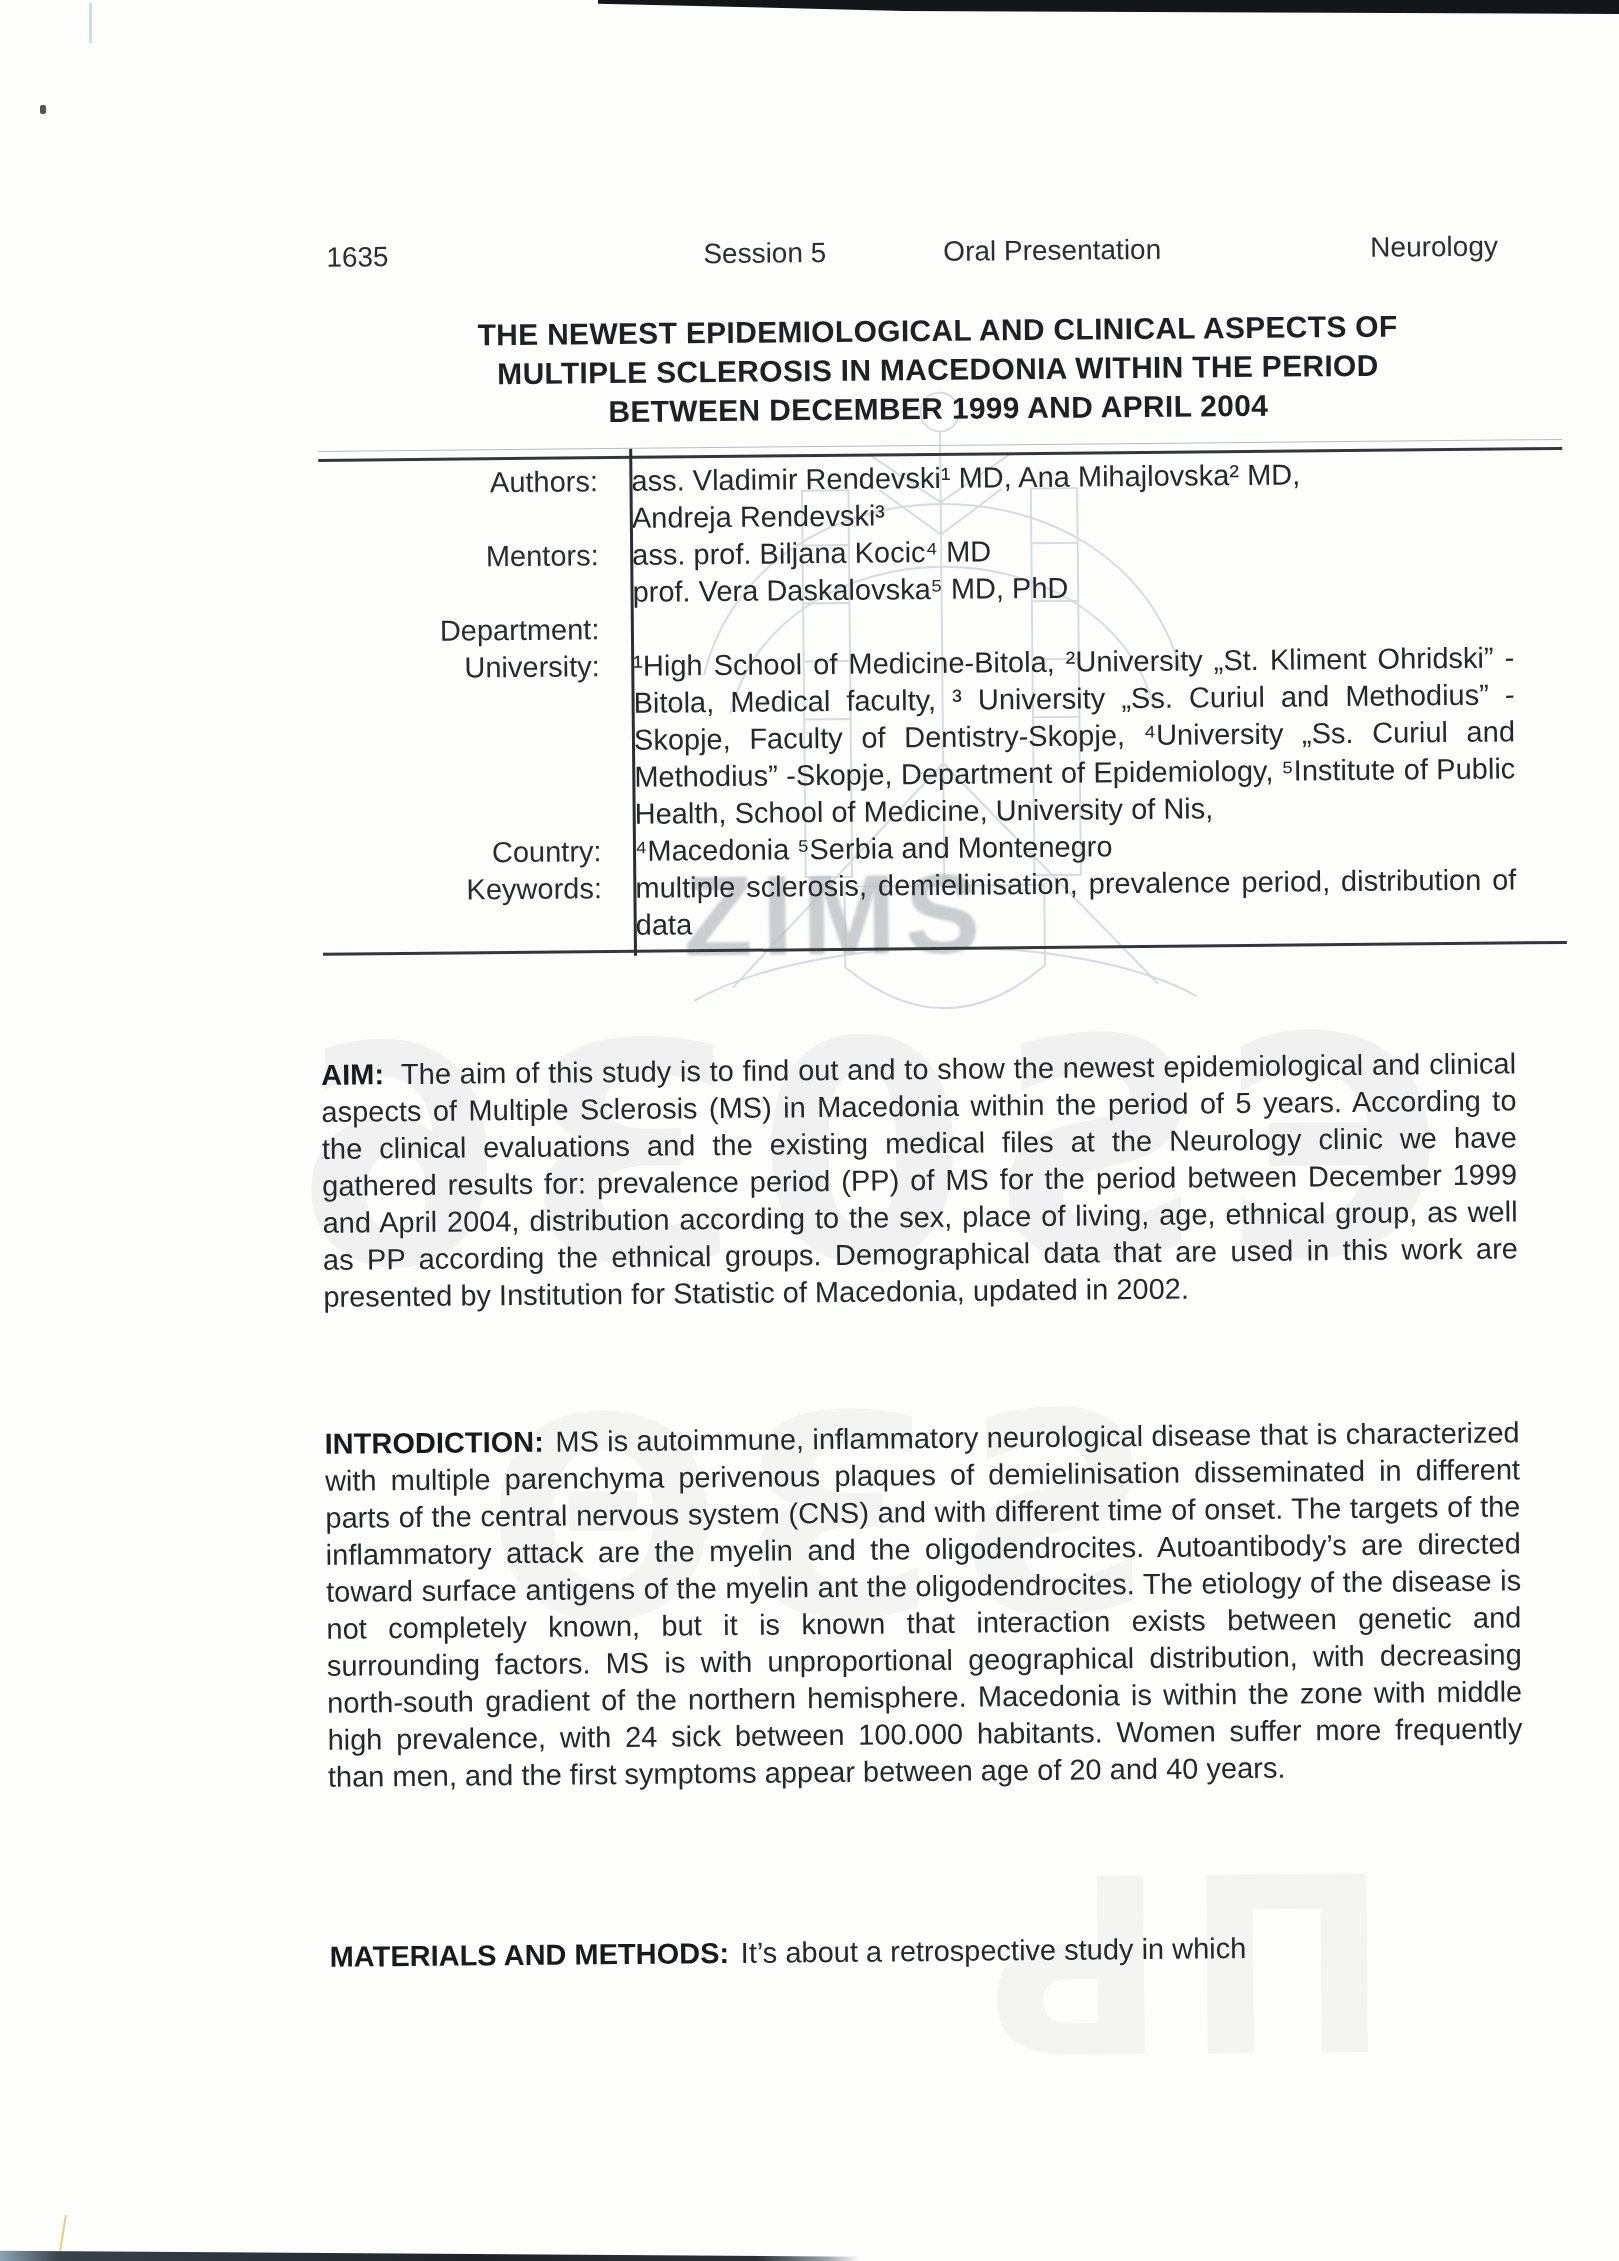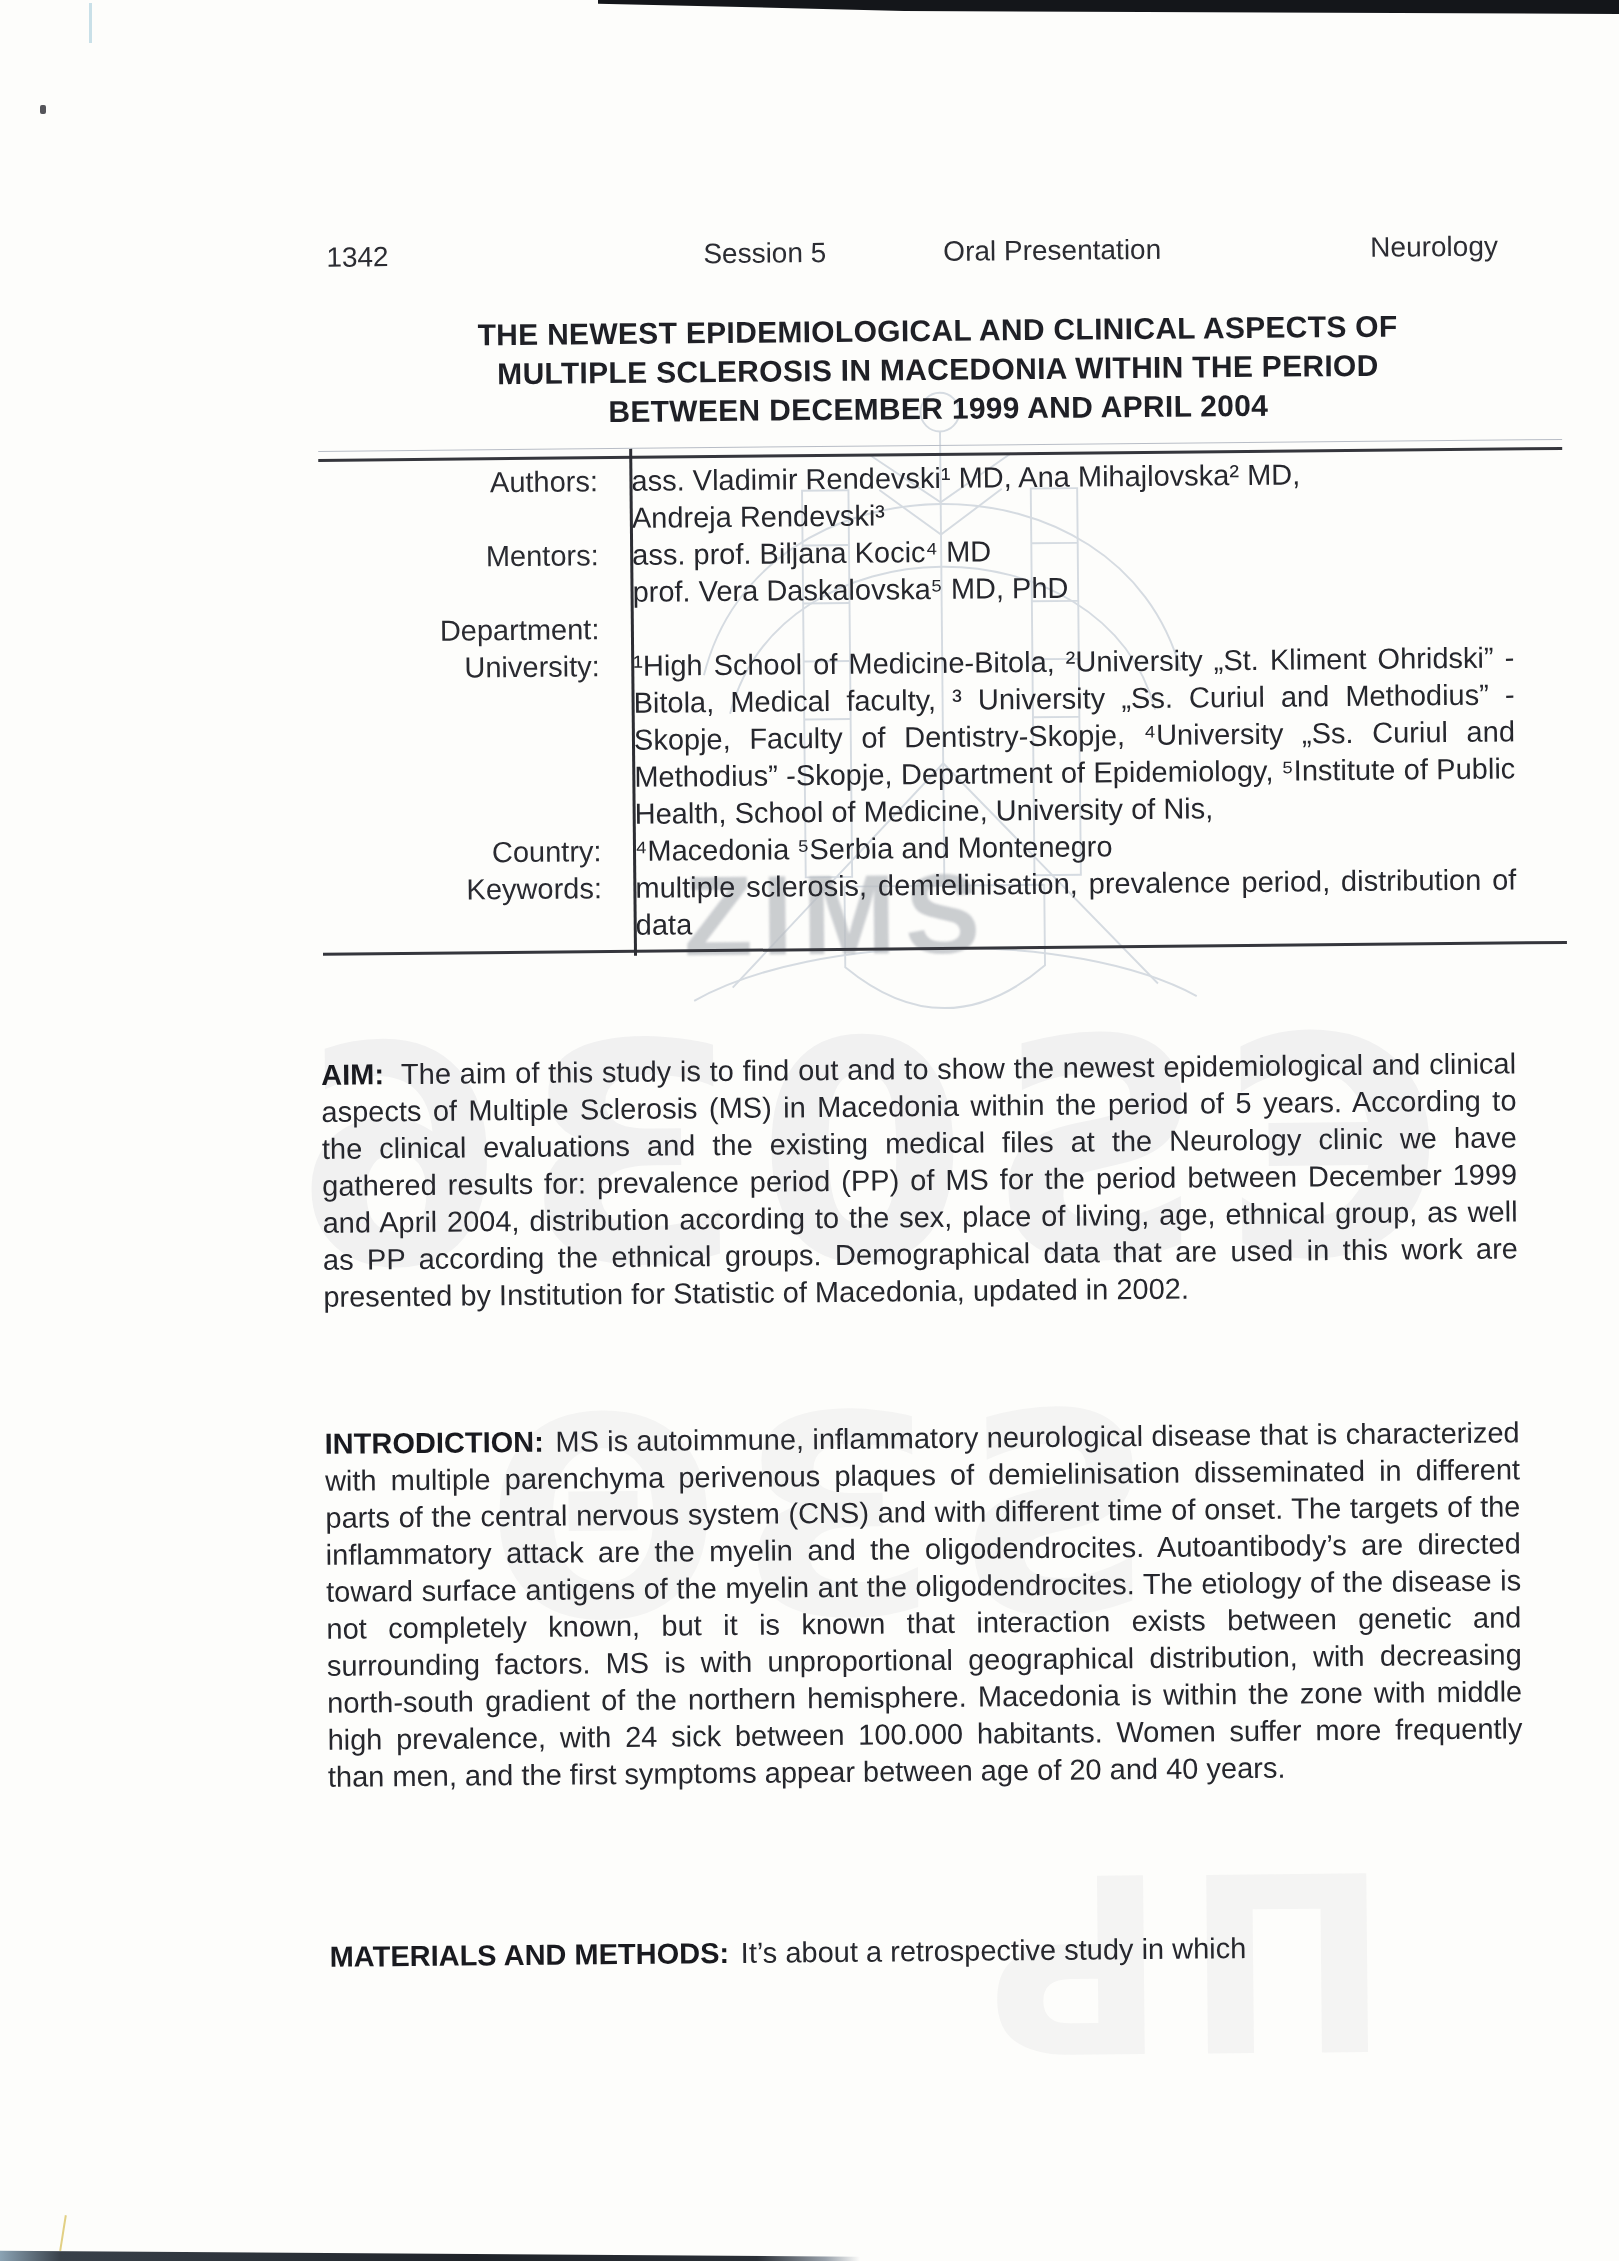--- a/index.html
+++ b/index.html
@@ -107,21 +107,21 @@
           <path d="M120,985 L450,640 M780,985 L450,640"></path>
           <path d="M60,1005 C250,900 650,900 840,1005"></path>
         </g>
         <text x="45" y="935" font-size="175" font-weight="bold" fill="#8e949d" opacity="0.75" letter-spacing="14" style="filter:blur(2px)">ZIMS</text>
       </svg>
       <div class="ghost" id="ghost1">ЄЅ0З6</div>
       <div class="ghost" id="ghost2">ЅЗΘ</div>
       <div class="ghost" id="ghost3">ПЬ</div>
     </div>
 
-    <span class="hdr" id="h-num">1342</span>
+    <span class="hdr" id="h-num">1635</span>
     <span class="hdr" id="h-session">Session 5</span>
     <span class="hdr" id="h-oral">Oral Presentation</span>
     <span class="hdr" id="h-track">Neurology</span>
 
     <h1 class="title">THE NEWEST EPIDEMIOLOGICAL AND CLINICAL ASPECTS OF
 MULTIPLE SCLEROSIS IN MACEDONIA WITHIN THE PERIOD
 BETWEEN DECEMBER 1999 AND APRIL 2004</h1>
 
     <div class="info-table">
       <div class="rule-ghost"></div>

